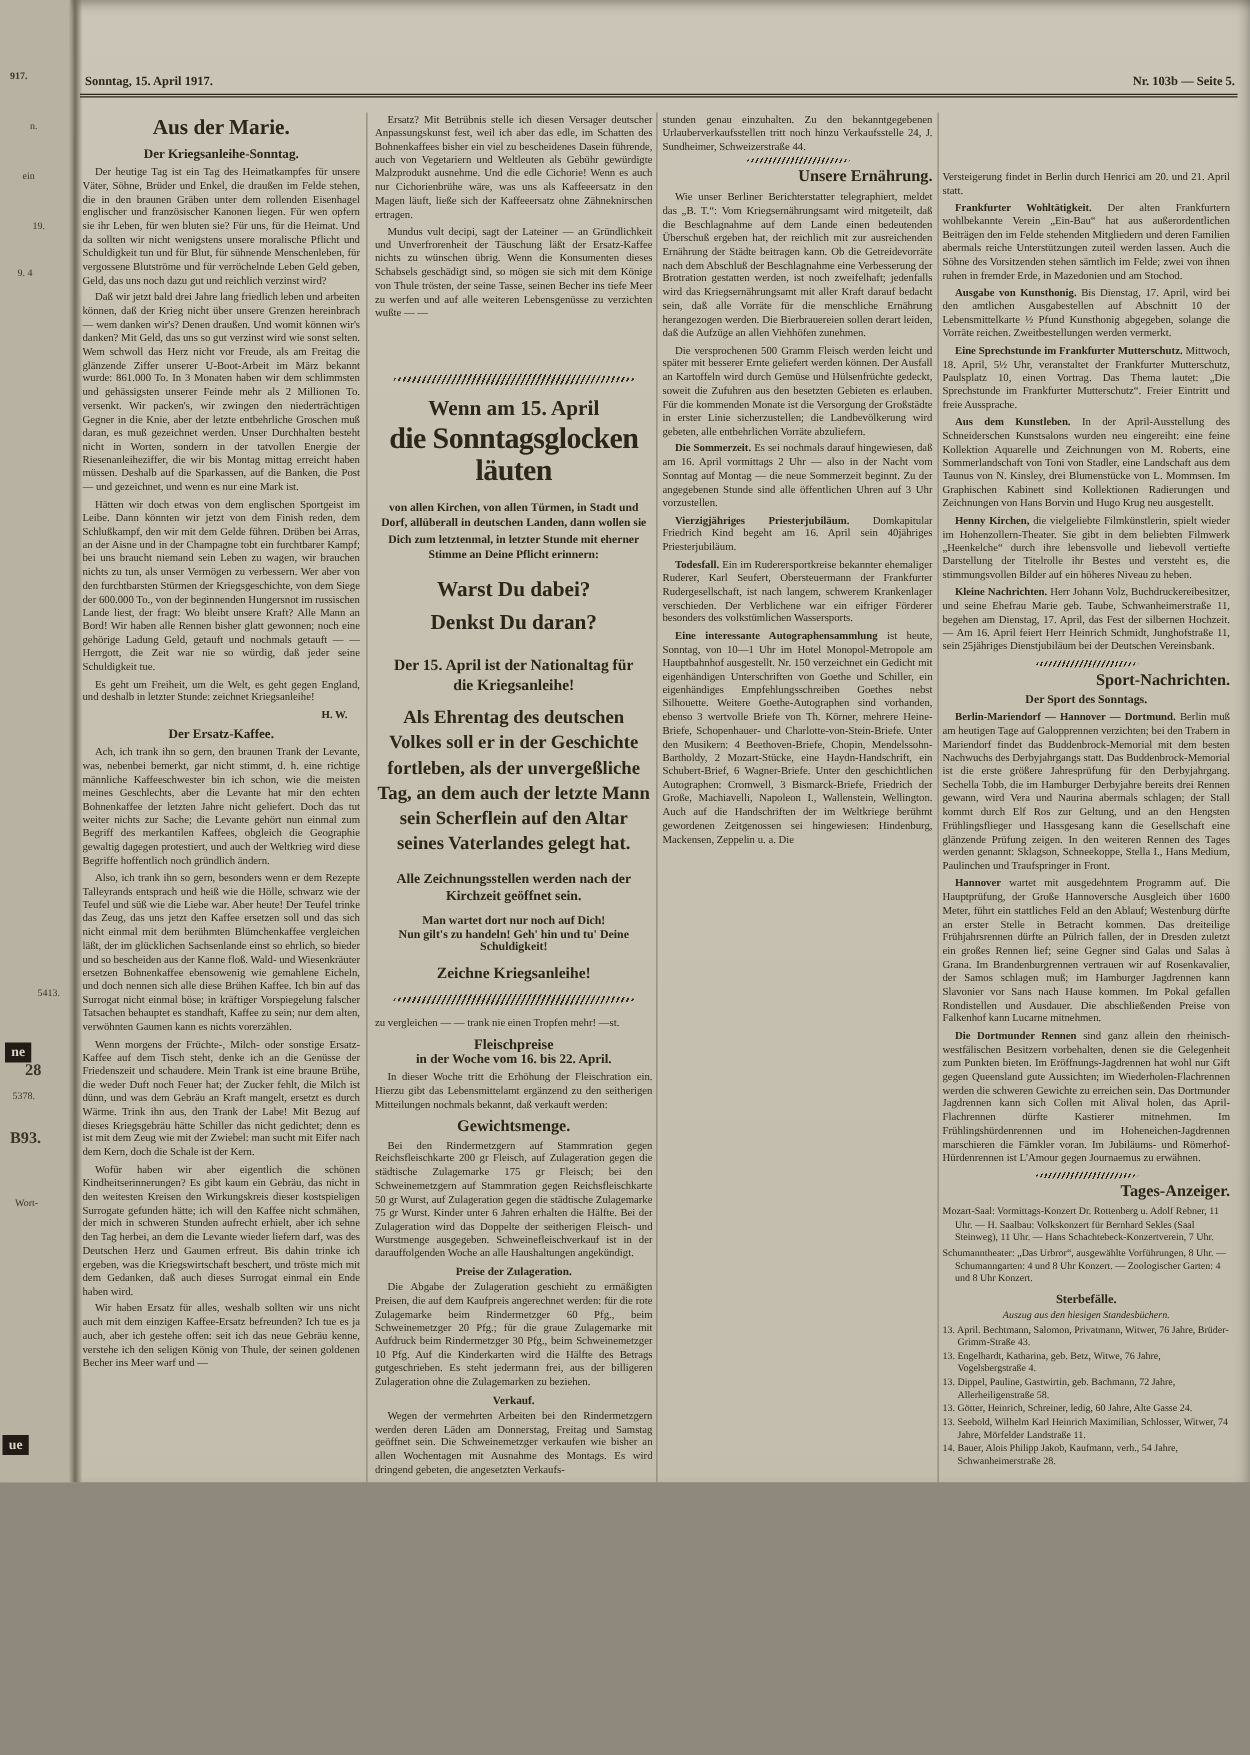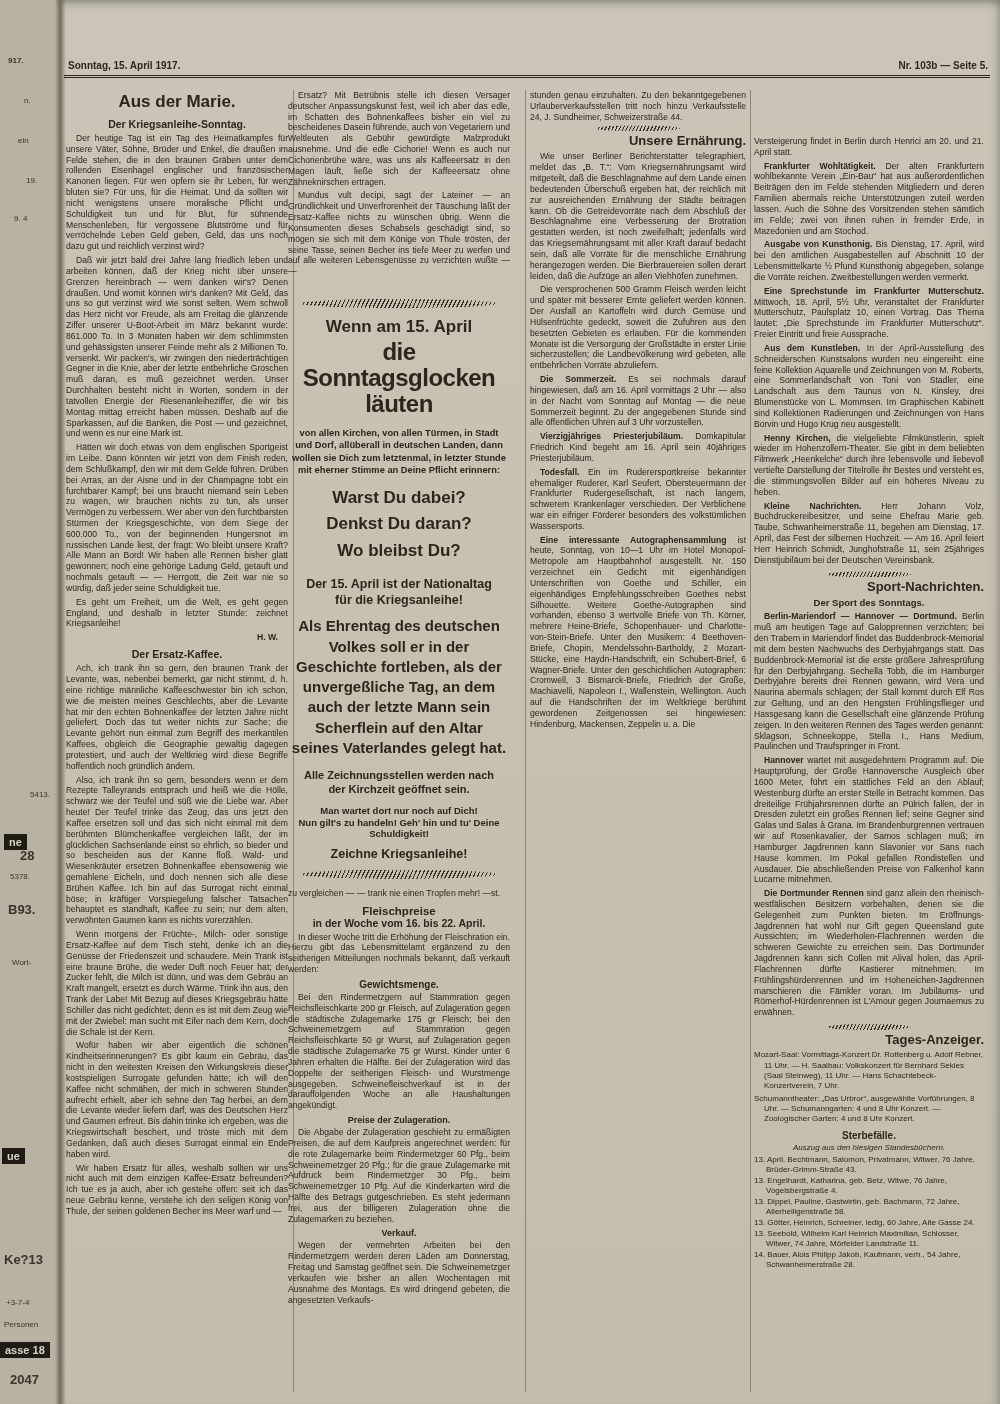--- a/index.html
+++ b/index.html
@@ -1,39 +1,39 @@
 <!DOCTYPE html>
 <html><head>
 <meta charset="utf-8">
 <style>
   * { box-sizing: border-box; }
   html,body { margin:0; padding:0; background:#8e897c; }
   .page {
-    position:relative; width:1000px; height:1404px;
+    position:relative; width:1000px; height:1186px;
     background:linear-gradient(180deg,#cac5b6 0%,#c6c1b1 40%,#c2bdac 100%);
-    font-family:Liberation Sans, sans-serif;
+    font-family:Liberation Serif, serif;
     color:#2c261b; overflow:hidden;
     box-shadow:inset 0 8px 10px -6px rgba(0,0,0,.35), inset -8px 0 10px -6px rgba(0,0,0,.25);
   }
   
   .left-strip { position:absolute; left:0; top:0; width:57px; height:1404px; background:#b7b2a2; }
   .fold { position:absolute; left:55px; top:0; width:11px; height:1404px;
           background:linear-gradient(90deg,rgba(60,54,44,0) 0%, #6f6a5c 45%, rgba(198,193,177,0) 100%); }
   .frag { position:absolute; font-size:8px; color:#3a342a; white-space:nowrap; }
   .frag.big { font-weight:bold; font-size:13px; }
   .chip { position:absolute; background:#201c15; color:#d9d4c5; font-weight:bold; padding:2px 5px; font-size:11px; white-space:nowrap; }
   
   .masthead { position:absolute; left:64px; right:10px; top:50px; height:28px; border-bottom:3px double #2c261b; }
   .mdate { position:absolute; left:4px; bottom:4px; font-size:10px; font-weight:bold; }
   .mtitle { position:absolute; left:0; right:0; bottom:1px; text-align:center; font-size:17px; font-weight:bold; letter-spacing:.4px; }
   .missue { position:absolute; right:2px; bottom:4px; font-size:10px; font-weight:bold; }
   
   .col { position:absolute; top:90px; height:1302px; overflow:hidden; text-align:justify; }
   #col1 { left:66px;  width:222px; }
-  #col2 { left:288px; width:222px; }
+  #col2 { left:300px; width:222px; }
   #col3 { left:530px; width:216px; }
   #col4 { left:754px; width:230px; }
   .vsep { position:absolute; top:90px; height:1302px; width:1px; background:#8d8778; }
   p.body { font-size:8.6px; line-height:1.26; margin:0 0 3px 0; text-indent:10px; }
   .clip { overflow:hidden; }
   .sect  { text-align:center; font-weight:bold; font-size:17px; margin:2px 0 3px; }
   .subt  { text-align:center; font-weight:bold; font-size:10.5px; margin:6px 0 3px; }
   .sect-sm { text-align:right; font-weight:bold; font-size:13px; margin:2px 0 3px; }
   .lead { font-weight:bold; }
   .sig  { text-align:right; font-size:8.6px; font-weight:bold; padding-right:10px; margin:0 0 2px; }
@@ -117,34 +117,33 @@
       <p class="body">Mundus vult decipi, sagt der Lateiner — an Gründlichkeit und Unverfrorenheit der Täuschung läßt der Ersatz-Kaffee nichts zu wünschen übrig. Wenn die Konsumenten dieses Schabsels geschädigt sind, so mögen sie sich mit dem Könige von Thule trösten, der seine Tasse, seinen Becher ins tiefe Meer zu werfen und auf alle weiteren Lebensgenüsse zu verzichten wußte — —</p>
     </div>
     <div class="orn"></div>
     <div class="ad">
       <div class="ad-l1">Wenn am 15. April</div>
       <div class="ad-l2">die Sonntagsglocken</div>
       <div class="ad-l2">läuten</div>
       <div class="ad-intro">von allen Kirchen, von allen Türmen, in Stadt und Dorf, allüberall in deutschen Landen, dann wollen sie Dich zum letztenmal, in letzter Stunde mit eherner Stimme an Deine Pflicht erinnern:</div>
       <div class="ad-q">Warst Du dabei?</div>
       <div class="ad-q">Denkst Du daran?</div>
-      <div class="ad-q">Wo bleibst Du?</div>
       <div class="ad-nat">Der 15. April ist der Nationaltag für die Kriegsanleihe!</div>
       <div class="ad-honor">Als Ehrentag des deutschen Volkes soll er in der Geschichte fortleben, als der unvergeßliche Tag, an dem auch der letzte Mann sein Scherflein auf den Altar seines Vaterlandes gelegt hat.</div>
       <div class="ad-open">Alle Zeichnungsstellen werden nach der Kirchzeit geöffnet sein.</div>
       <div class="ad-wait">Man wartet dort nur noch auf Dich!</div>
       <div class="ad-act">Nun gilt's zu handeln!  Geh' hin und tu' Deine Schuldigkeit!</div>
       <div class="ad-sign">Zeichne Kriegsanleihe!</div>
     </div>
     <div class="orn"></div>
     <p class="after-ad">zu vergleichen — — trank nie einen Tropfen mehr!                —st.</p>
     <div class="subt" style="font-size:11.5px; margin-bottom:0;">Fleischpreise</div>
     <div class="subt" style="margin-top:0;">in der Woche vom 16. bis 22. April.</div>
     <p class="body">In dieser Woche tritt die Erhöhung der Fleischration ein. Hierzu gibt das Lebensmittelamt ergänzend zu den seitherigen Mitteilungen nochmals bekannt, daß verkauft werden:</p>
-    <div class="subt" style="font-size:10px; margin:4px 0 2px;">Gewichtsmenge.</div>
+    <div class="subt" style="font-size:13px; margin:4px 0 2px;">Gewichtsmenge.</div>
     <p class="body">Bei den Rindermetzgern auf Stammration gegen Reichsfleischkarte 200 gr Fleisch, auf Zulageration gegen die städtische Zulagemarke 175 gr Fleisch; bei den Schweinemetzgern auf Stammration gegen Reichsfleischkarte 50 gr Wurst, auf Zulageration gegen die städtische Zulagemarke 75 gr Wurst. Kinder unter 6 Jahren erhalten die Hälfte. Bei der Zulageration wird das Doppelte der seitherigen Fleisch- und Wurstmenge ausgegeben. Schweinefleischverkauf ist in der darauffolgenden Woche an alle Haushaltungen angekündigt.</p>
     <div class="subt" style="font-size:9px; margin:4px 0 2px;">Preise der Zulageration.</div>
     <p class="body">Die Abgabe der Zulageration geschieht zu ermäßigten Preisen, die auf dem Kaufpreis angerechnet werden: für die rote Zulagemarke beim Rindermetzger 60 Pfg., beim Schweinemetzger 20 Pfg.; für die graue Zulagemarke mit Aufdruck beim Rindermetzger 30 Pfg., beim Schweinemetzger 10 Pfg. Auf die Kinderkarten wird die Hälfte des Betrags gutgeschrieben. Es steht jedermann frei, aus der billigeren Zulageration ohne die Zulagemarken zu beziehen.</p>
     <div class="subt" style="font-size:9px; margin:4px 0 2px;">Verkauf.</div>
     <p class="body">Wegen der vermehrten Arbeiten bei den Rindermetzgern werden deren Läden am Donnerstag, Freitag und Samstag geöffnet sein. Die Schweinemetzger verkaufen wie bisher an allen Wochentagen mit Ausnahme des Montags. Es wird dringend gebeten, die angesetzten Verkaufs-</p>
   </div>
 
   <div class="col" id="col3">
     <p class="body" style="text-indent:0;">stunden genau einzuhalten. Zu den bekanntgegebenen Urlauberverkaufsstellen tritt noch hinzu Verkaufsstelle 24, J. Sundheimer, Schweizerstraße 44.</p>
     <div class="squig"></div>

